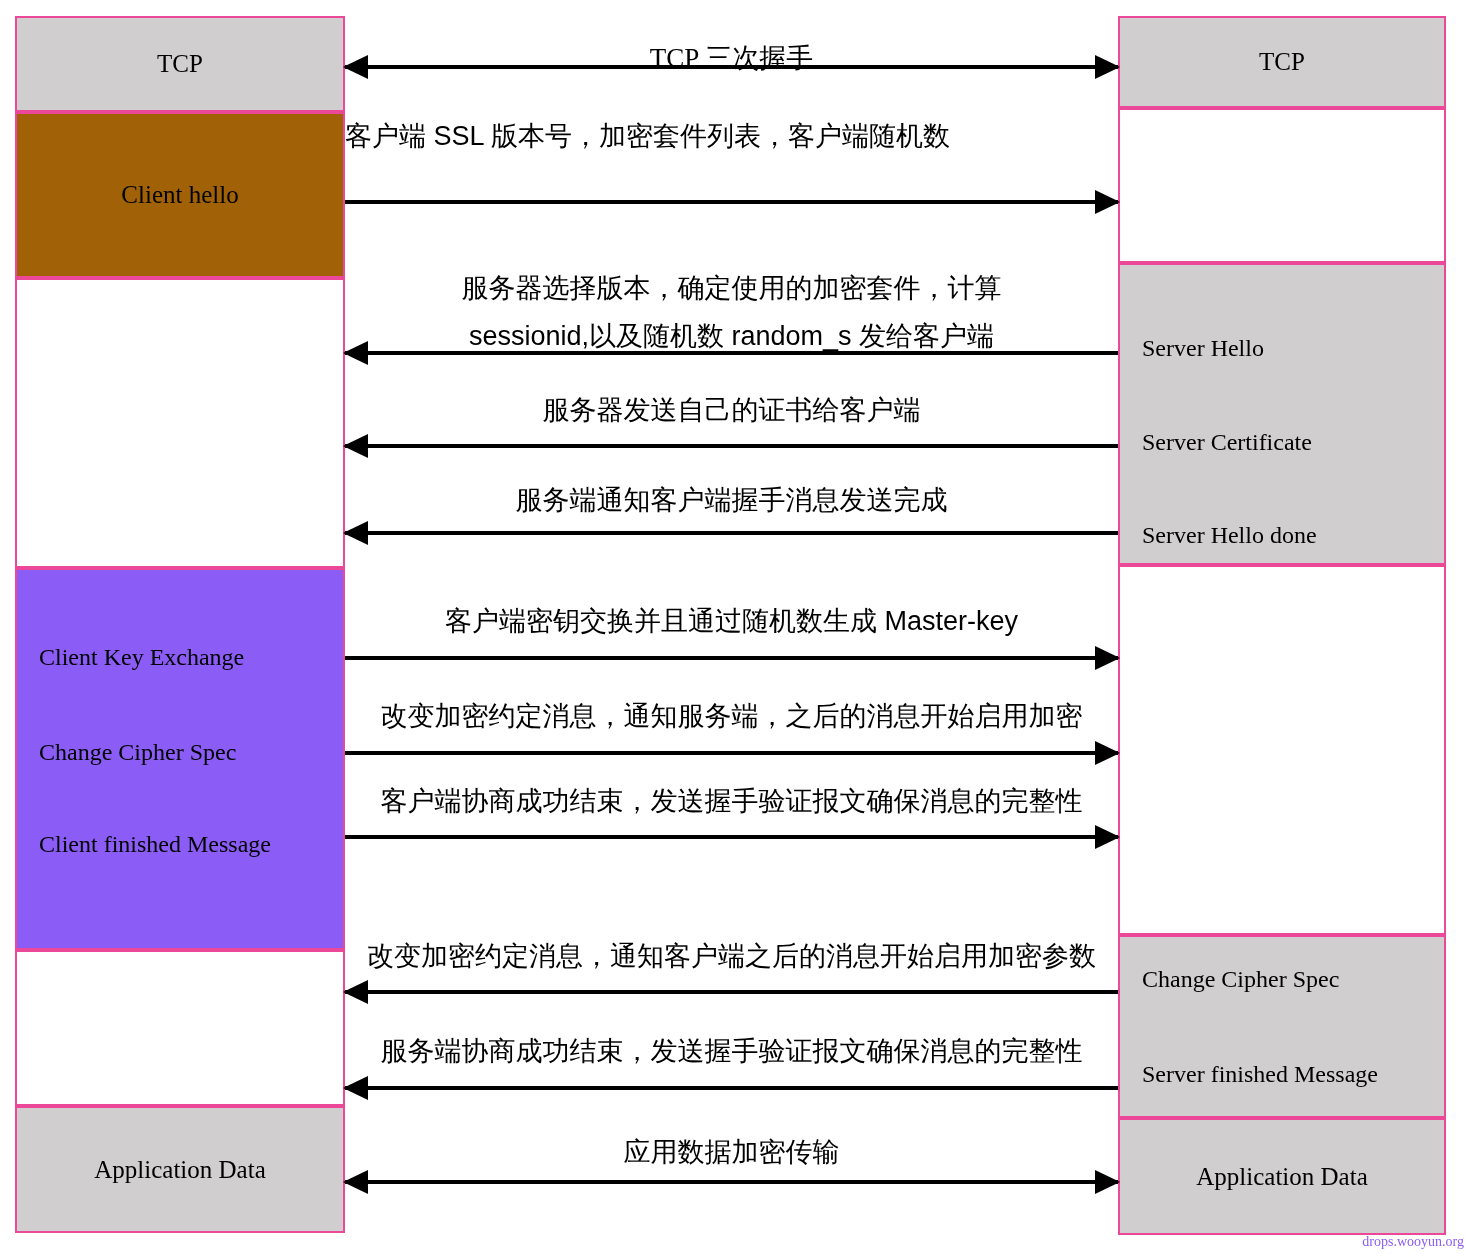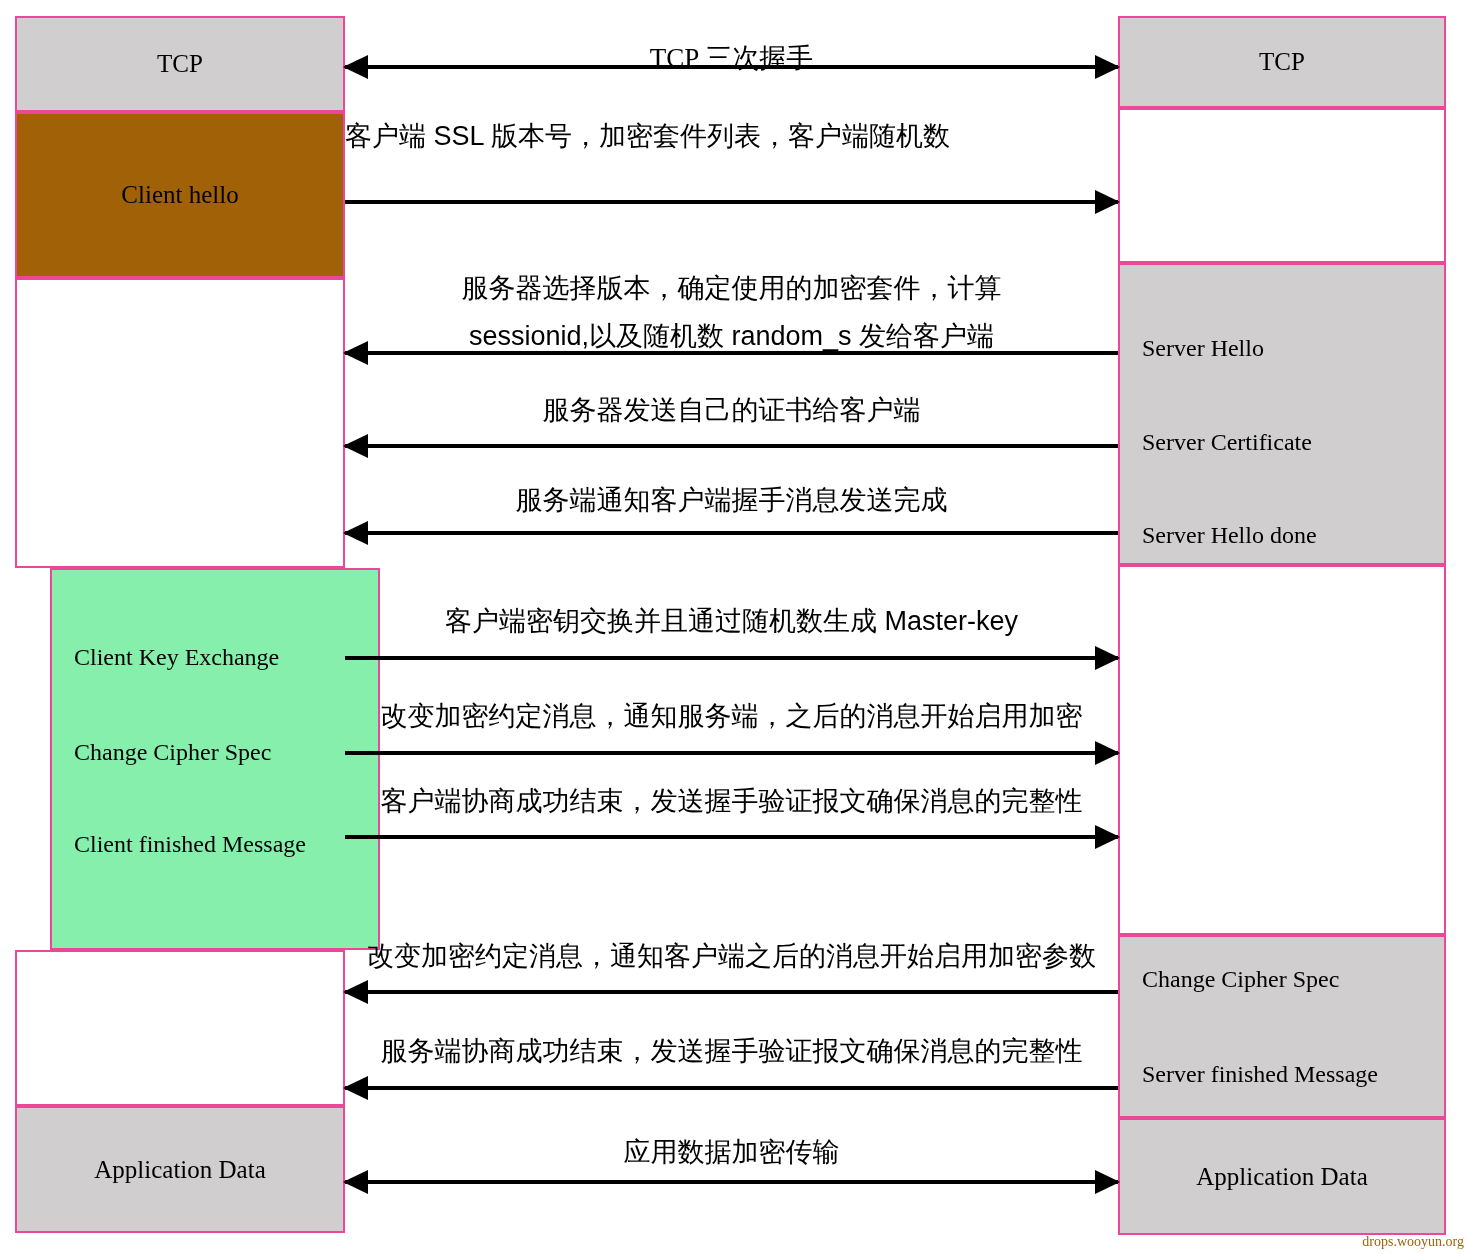--- a/index.html
+++ b/index.html
@@ -50,39 +50,39 @@
     font-size:27px; line-height:34px;
     white-space:nowrap;
   }
   .msg.two .mline { line-height:48px; }
   .msg.left-align { text-align:left; }
   .msg.serif { font-family:"Liberation Serif", serif;margin-top:18px; }
   .watermark {
     position:absolute; right:2px; top:1234px;
     font-size:14px; line-height:16px;
     font-family:"Liberation Serif", serif;
-    color:#a16207;
+    color:#8b5cf6;
   }
 </style>
 </head>
 <body>
 
 <div id="canvas">
 
   <div class="box gray" style="left: 15px; top: 16px; width: 330px; height: 96px; background: rgb(208, 206, 206);">
     <div class="box-label-center">TCP</div>
   </div>
 
   <div class="box gray" style="left: 15px; top: 112px; width: 330px; height: 166px; background: #a16207;">
     <div class="box-label-center">Client hello</div>
   </div>
 
   <div class="box white" style="left:15px; top:278px; width:330px; height:290px;"></div>
 
-  <div class="box gray" style="left: 15px; top: 568px; width: 330px; height: 382px; background: #86efac; margin-left: 35px;">
+  <div class="box gray" style="left: 15px; top: 568px; width: 330px; height: 382px; background: #8b5cf6;">
     <div class="box-label-line" style="top:70px">Client Key Exchange</div>
     <div class="box-label-line" style="top:165px">Change Cipher Spec</div>
     <div class="box-label-line" style="top:257px">Client finished Message</div>
   </div>
 
   <div class="box white" style="left:15px; top:950px; width:330px; height:156px;"></div>
 
   <div class="box gray" style="left: 15px; top: 1106px; width: 330px; height: 127px; background: rgb(208, 206, 206);">
     <div class="box-label-center">Application Data</div>
   </div>

